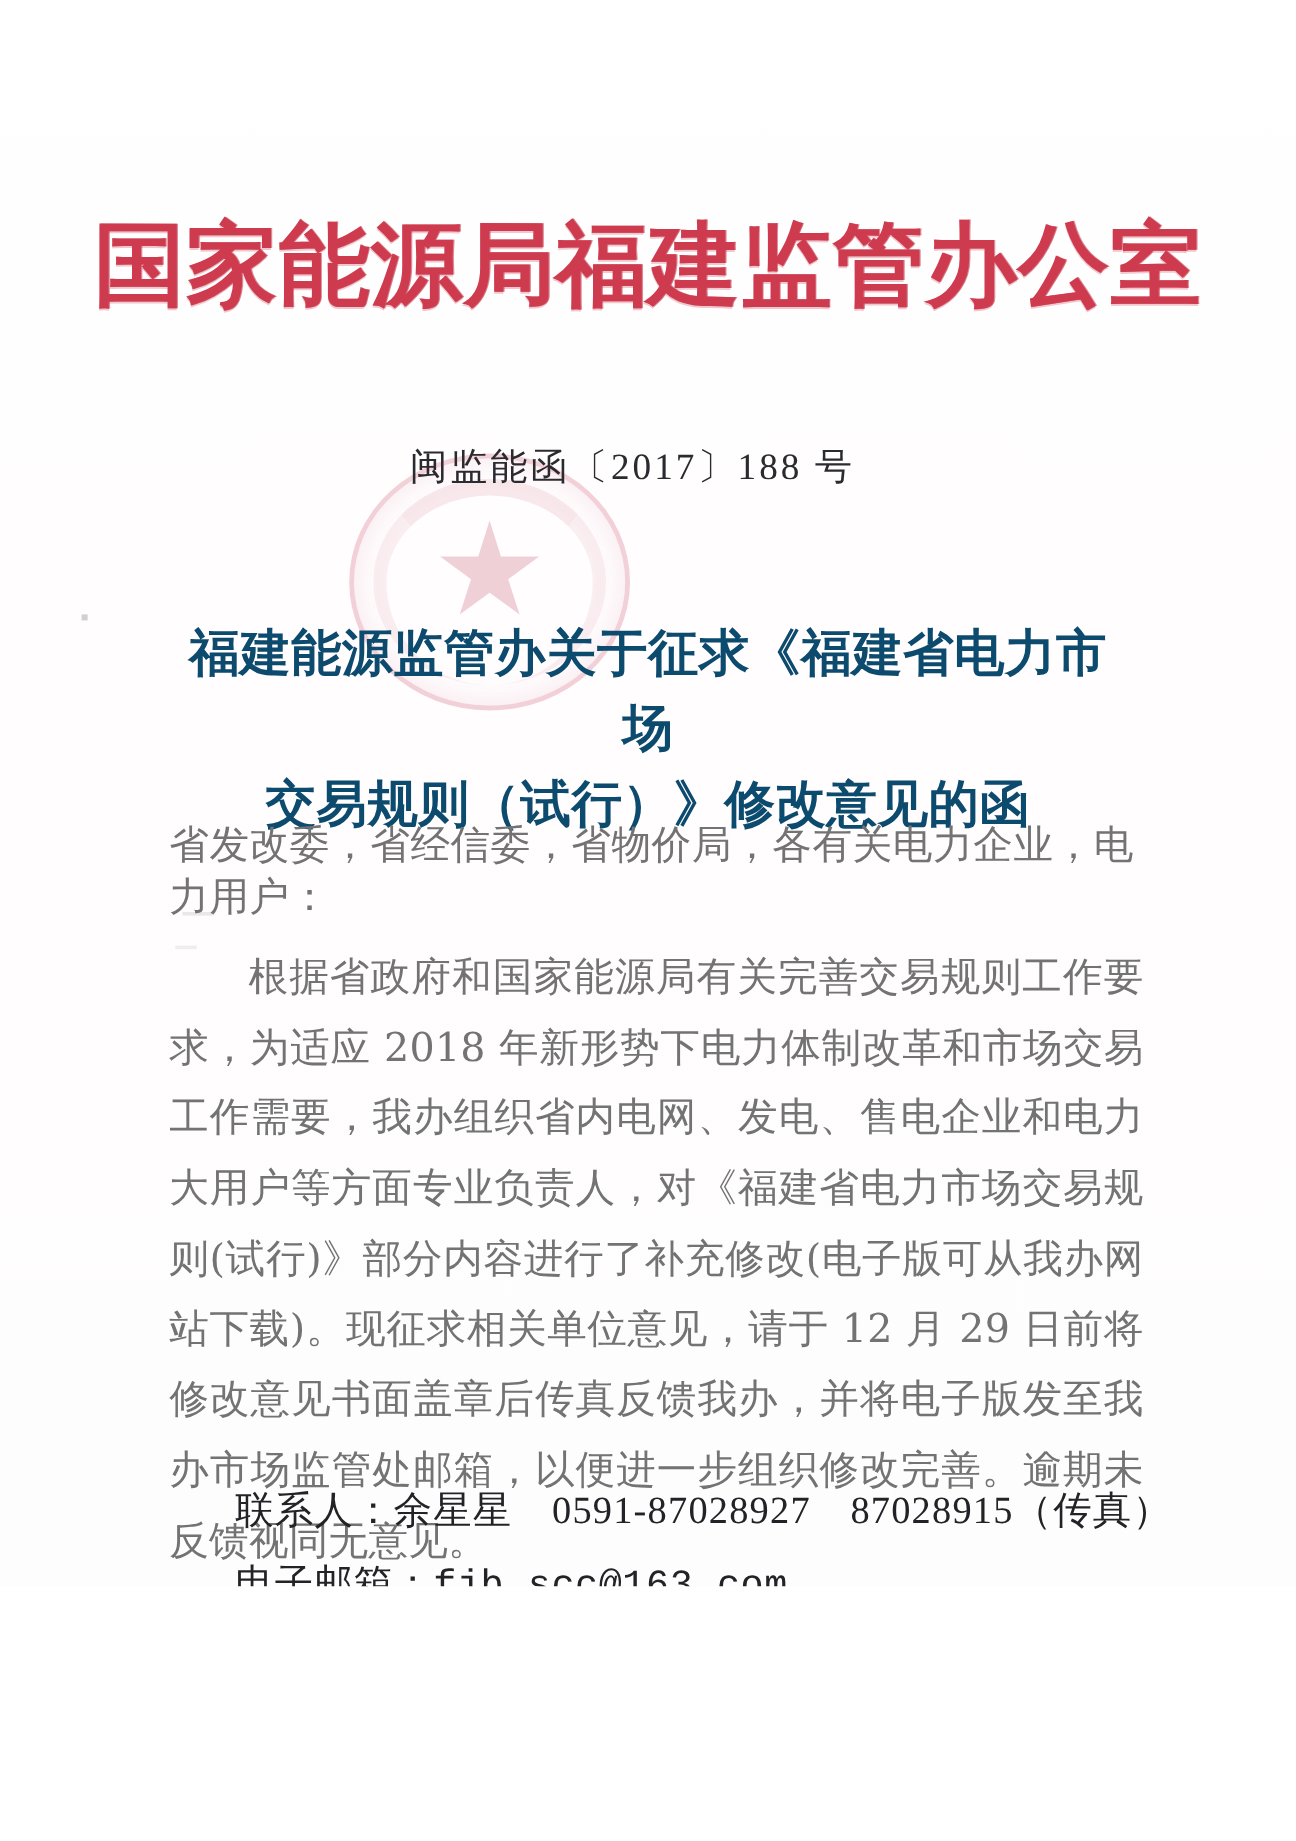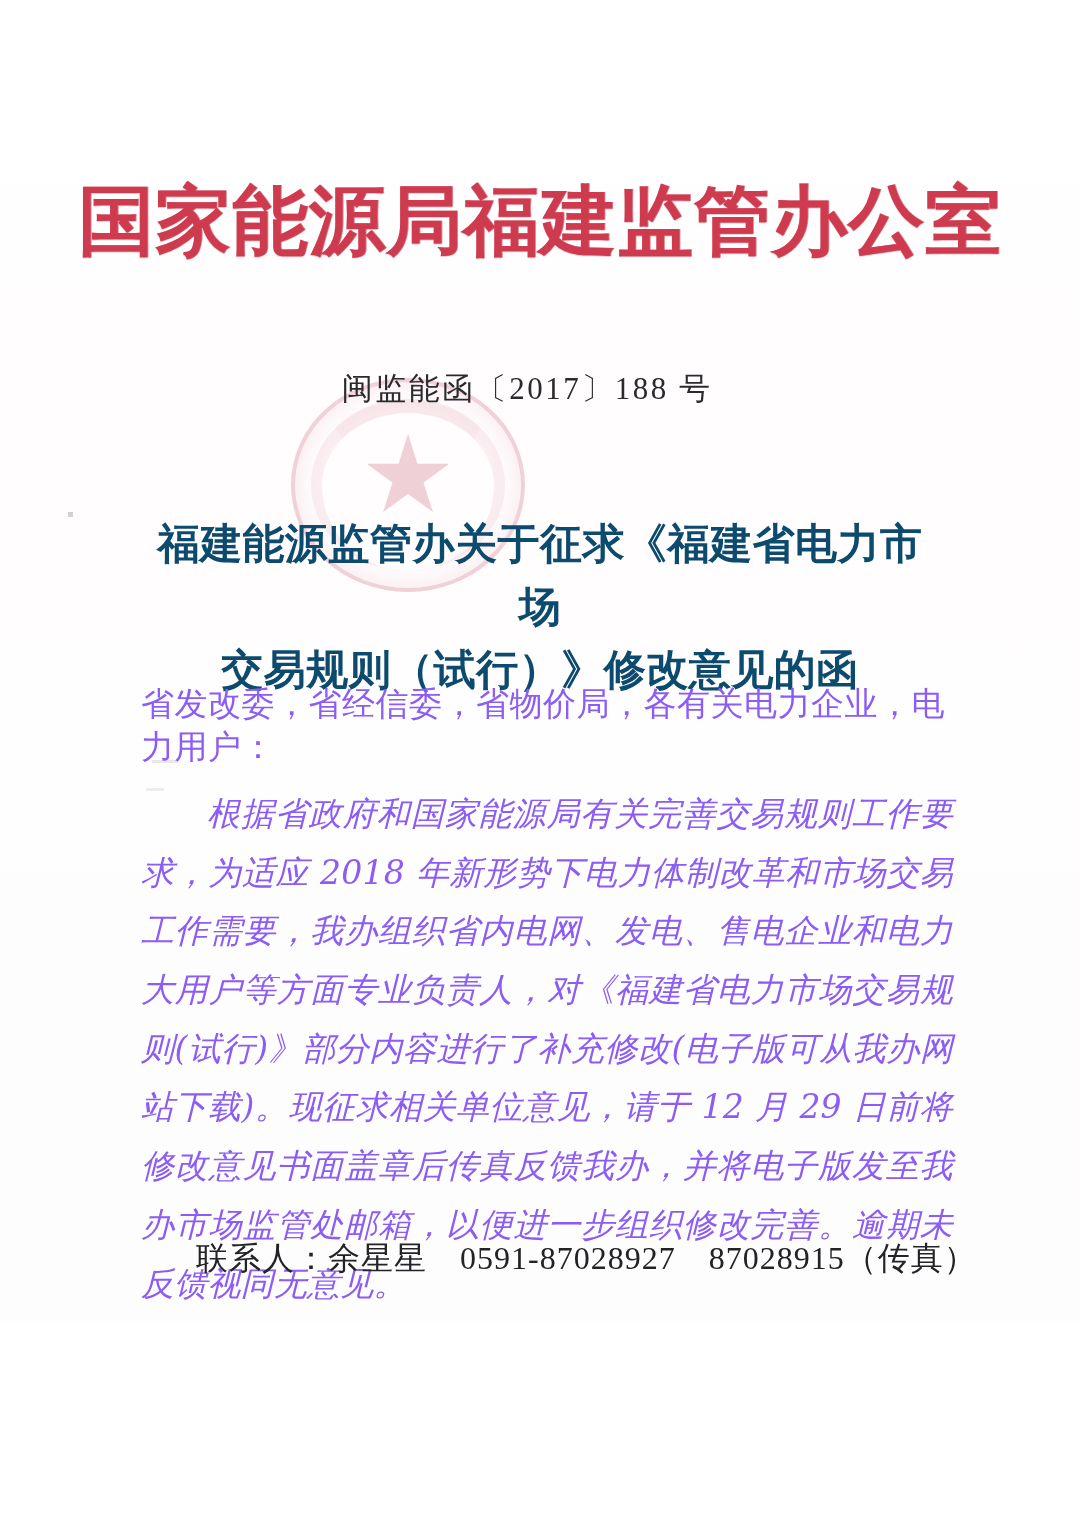--- a/index.html
+++ b/index.html
@@ -165,35 +165,34 @@
 
   
   .body-block {
     position: absolute;
     top: 683px;
     left: 141px;
     width: 812px;
     z-index: 4;
     font-family: "DejaVu Serif", "Liberation Serif", serif;
     font-size: 33px;
-    color: #8b5cf6;
+    color: #737373;
   }
   .salutation {
     letter-spacing: 0.5px;
     margin: 0 0 16px 0;
     line-height: 1.30;
   }
   .para {
     margin: 0;
     text-indent: 66px;
     text-align: justify;
     text-align-last: left;
     line-height: 1.78;
     letter-spacing: 0.2px;
-    font-style: italic;
   }
 
   
   .contact-block {
     position: absolute;
     top: 1228px;
     left: 196px;
     width: 760px;
     z-index: 4;
     font-family: "Liberation Serif", "DejaVu Serif", serif;
@@ -286,20 +285,23 @@
     <span class="line2">交易规则（试行）》修改意见的函</span>
   </div>
 
   <div class="body-block">
     <p class="salutation">省发改委，省经信委，省物价局，各有关电力企业，电力用户：</p>
     <p class="para">根据省政府和国家能源局有关完善交易规则工作要求，为适应 2018 年新形势下电力体制改革和市场交易工作需要，我办组织省内电网、发电、售电企业和电力大用户等方面专业负责人，对《福建省电力市场交易规则(试行)》部分内容进行了补充修改(电子版可从我办网站下载)。现征求相关单位意见，请于 12 月 29 日前将修改意见书面盖章后传真反馈我办，并将电子版发至我办市场监管处邮箱，以便进一步组织修改完善。逾期未反馈视同无意见。</p>
   </div>
 
   <div class="contact-block">
     <div class="contact-line">联系人：余星星　0591-87028927　87028915（传真）</div>
+    <div class="contact-line">
+      <span>电子邮箱：</span><span class="mono">fjb_scc@163.com</span>
+    </div>
   </div>
 
   <div class="rule-bottom"></div>
 
   <div class="wm-divider"></div>
   <div class="watermark">
     <span class="wm-icon">
       <span class="bubble bubble-back"></span>
       <span class="bubble bubble-front"></span>
       <span class="dot d1"></span>

